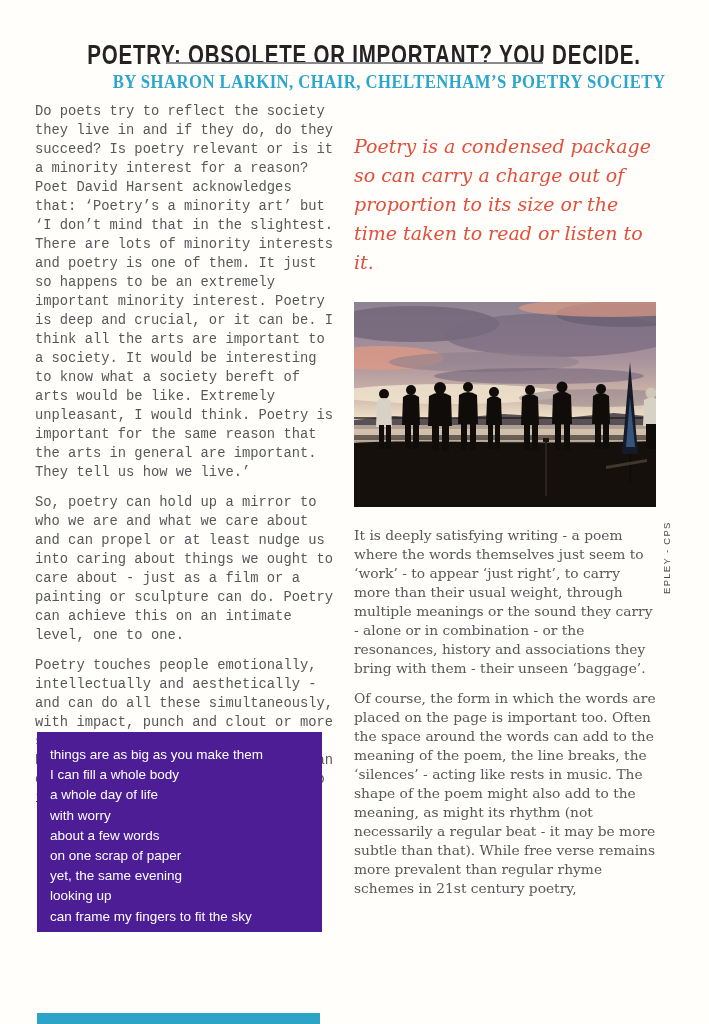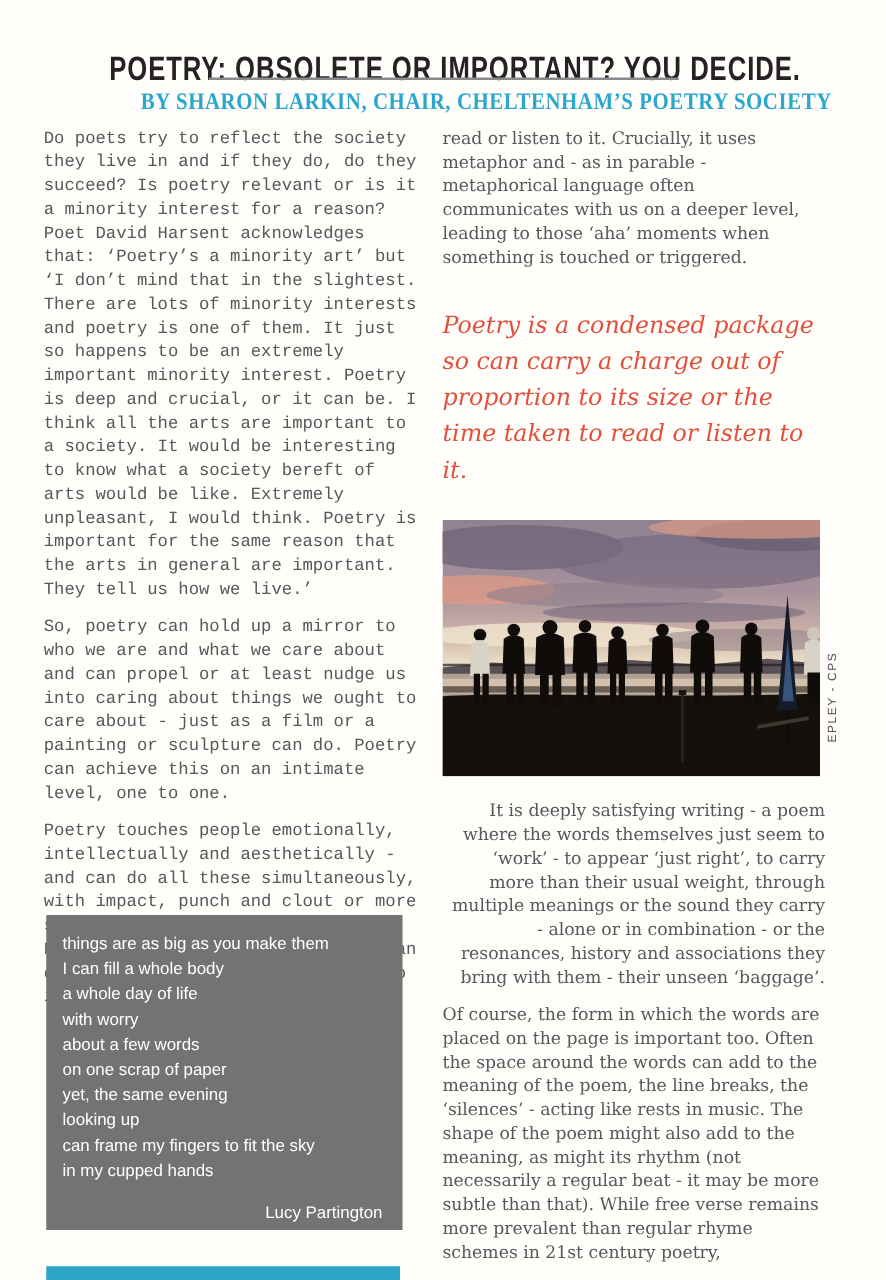--- a/index.html
+++ b/index.html
@@ -27,26 +27,26 @@
               margin:30px 0 0 0;}
 
   .photo{width:302px;height:205px;margin-top:25px;line-height:0;}
   .photo svg{display:block;}
 
   .photo-credit{position:absolute;left:661px;top:466px;height:128px;width:14px;
                 font-family:"Liberation Sans", sans-serif;font-size:9.5px;
                 letter-spacing:1.3px;color:#4b4b4d;writing-mode:vertical-rl;
                 transform:rotate(180deg);white-space:nowrap;}
 
-  .rc-bottom-1{margin-top:19px;text-align:right;}
+  .rc-bottom-1{margin-top:19px;}
   .rc-bottom-2{margin-top:0;margin-bottom:0;}
 
   
-  .poem-box{position:absolute;left:37px;top:732px;width:285px;height:252px;
-            background:#737373;box-sizing:border-box;padding:13px 10px 10px 13px;
+  .poem-box{position:absolute;left:37px;top:732px;width:285px;height:200px;
+            background:#4c1d95;box-sizing:border-box;padding:13px 10px 10px 13px;
             font-family:"Liberation Sans", sans-serif;color:#ffffff;
             font-size:13.5px;line-height:20.2px;}
   .poem-line{white-space:nowrap;}
   .poem-attribution{text-align:right;padding-right:6px;margin-top:13px;}
 
   .bottom-bar{position:absolute;left:37px;top:1013px;width:283px;height:11px;
               background:#2ba4c7;}
 </style>
 </head>
 <body>
@@ -57,21 +57,20 @@
   <hr class="title-rule">
   <div class="byline"><span class="squeeze2">BY SHARON LARKIN, CHAIR, CHELTENHAM’S POETRY SOCIETY</span></div>
 
   <div class="col-left">
     <p class="body-par">Do poets try to reflect the society they live in and if they do, do they succeed? Is poetry relevant or is it a minority interest for a reason? Poet David Harsent acknowledges that: ‘Poetry’s a minority art’ but ‘I don’t mind that in the slightest. There are lots of minority interests and poetry is one of them. It just so happens to be an extremely important minority interest. Poetry is deep and crucial, or it can be. I think all the arts are important to a society. It would be interesting to know what a society bereft of arts would be like. Extremely unpleasant, I would think. Poetry is important for the same reason that the arts in general are important. They tell us how we live.’</p>
     <p class="body-par">So, poetry can hold up a mirror to who we are and what we care about and can propel or at least nudge us into caring about things we ought to care about - just as a film or a painting or sculpture can do.  Poetry can achieve  this on an intimate level, one to one.</p>
     <p class="body-par">Poetry touches people emotionally, intellectually and aesthetically - and can do all these simultaneously, with impact, punch and clout or more subtly, stealthily and delicately.  Poetry is a condensed package so can carry a charge out of proportion to its size or the time taken to</p>
   </div>
 
   <div class="col-right">
-    <p class="body-par">read or listen to it.  Crucially, it uses metaphor and -  as in parable  - metaphorical language often communicates with us on a deeper level, leading to those ‘aha’ moments when something is touched or triggered.</p>
 
     <p class="pull-quote">Poetry is a condensed package so can carry a charge out of proportion to its size or the time taken to read or listen to it.</p>
 
     <div class="photo">
       <svg viewBox="0 0 302 205" width="302" height="205">
         <defs>
           <linearGradient id="sky" x1="0" y1="0" x2="0" y2="1">
             <stop offset="0" stop-color="#8e8292"></stop>
             <stop offset="0.28" stop-color="#a8929c"></stop>
             <stop offset="0.45" stop-color="#cdb3a8"></stop>

